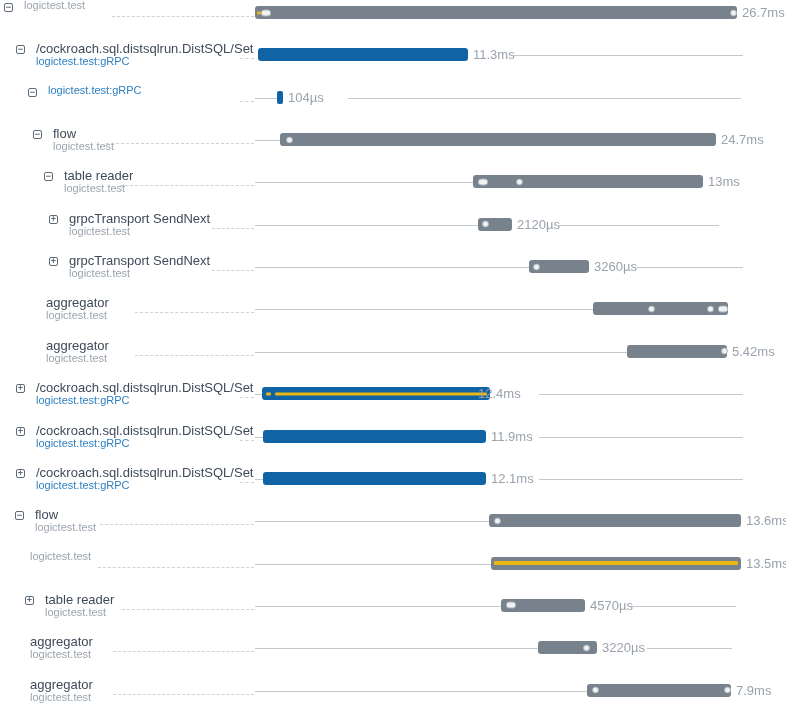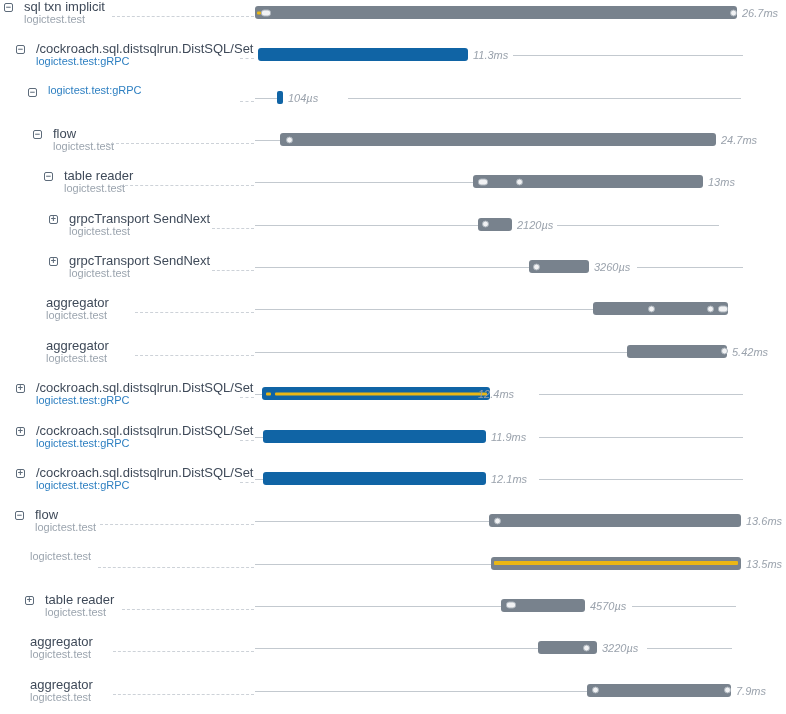--- a/index.html
+++ b/index.html
@@ -23,30 +23,29 @@
   .leader-dash{position:absolute;top:24px;height:0;border-top:1px dashed #cdd2d8;}
   .lead-line,.trail-line{position:absolute;top:21px;height:1px;background:#c3c9cf;}
   .span-bar{position:absolute;top:14px;height:13px;border-radius:3px;cursor:pointer;}
   .span-bar.gray{background:#78828d;}
   .span-bar.blue{background:#1064a5;}
   .marker{position:absolute;top:50%;transform:translateY(-50%);box-sizing:border-box;
     background:#f1f2f4;border:1px solid #aab2ba;}
   .marker.circle{width:7px;height:7px;border-radius:50%;}
   .marker.pill{width:10px;height:7px;border-radius:3px;}
   .stripe{position:absolute;top:50%;transform:translateY(-50%);background:#eab715;border-radius:1px;}
-  .duration-label{position:absolute;top:15px;font-size:11px;line-height:12px;color:#9aa2ac;white-space:nowrap;font-style:italic;}
+  .duration-label{position:absolute;top:15px;font-size:13px;line-height:12px;color:#9aa2ac;white-space:nowrap;}
 </style>
 </head>
 <body>
 
 <div id="trace">
     <div class="trace-row" style="top: -8px;">
       <span class="tree-icon" style="left: 4px;">−</span>
       <div class="name-block" style="left: 24px; width: 232px;">
-        <div class="span-title">sql txn implicit</div>
         <div class="span-sub">logictest.test</div>
       </div>
       <div class="leader-dash" style="left: 112px; width: 142px;"></div>
       <div class="span-bar gray" style="left: 255px; width: 482px;">
         <div class="stripe" style="left: 2px; width: 4px; height: 3px;"></div>
         <div class="marker pill" style="left: 6px;"></div>
         <div class="marker circle" style="left: 475px;"></div>
       </div>
       <div class="duration-label" style="left: 742px;">26.7ms</div>
     </div>

